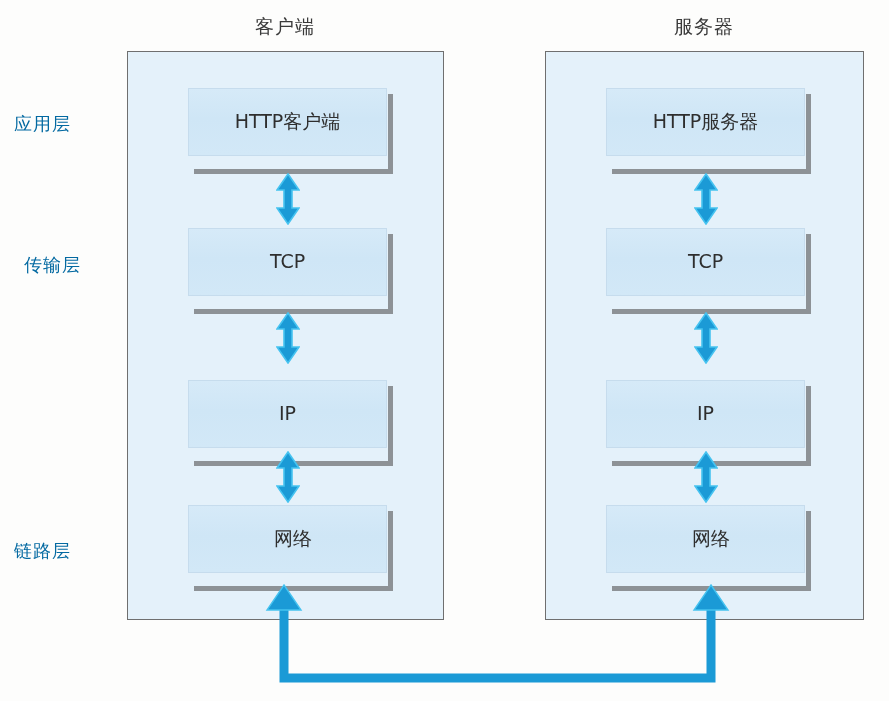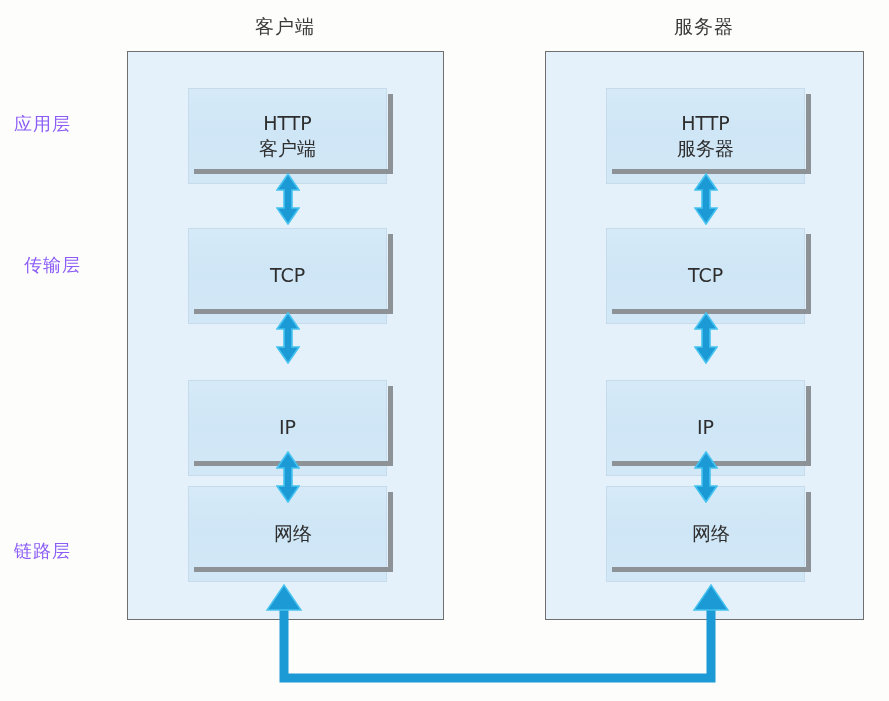--- a/index.html
+++ b/index.html
@@ -33,21 +33,21 @@
   }
   #title-client { left: 127px; width: 316px; top: 14px; }
   #title-server { left: 545px; width: 318px; top: 14px; }
 
   
   .layer-label {
     position: absolute;
     left: 14px;
     width: 104px;
     font-size: 18px;
-    color: #8b5cf6;
+    color: #0369a1;
     letter-spacing: 1px;
     white-space: nowrap;
     font-family: "DejaVu Sans", "Liberation Sans", sans-serif;
   }
   #layer-label-0 { top: 112px; }
   #layer-label-1 { top: 253px; margin-left: 10px; }
   #layer-label-2 { top: 393px; }
   #layer-label-3 { top: 531px; margin-top: 8px; }
 
   
@@ -59,26 +59,26 @@
     border: 1px solid #6f6f6f;
     box-sizing: border-box;
   }
   #host-client { left: 127px; width: 317px; }
   #host-server { left: 545px; width: 319px; }
 
   
   .proto-box {
     position: absolute;
     width: 199px;
-    height: 96px;
+    height: 68px;
     box-sizing: border-box;
     border: 1px solid #c6dced;
     background: linear-gradient(to bottom, #d6eaf8 0%, #cfe6f6 45%, #d2e8f7 100%);
     display: flex;
-    flex-direction: column;
+    flex-direction: row;
     align-items: center;
     justify-content: center;
     line-height: 1.32;
   }
   
   .proto-box::after {
     content: "";
     position: absolute;
     left: 5px;
     top: 80px;
@@ -100,21 +100,21 @@
     color: #2e2e2e;
     white-space: nowrap;
     font-family: "DejaVu Sans", "Liberation Sans", sans-serif;
   }
 
   .client-col { left: 188px; }
   .server-col { left: 606px; }
   .row-0 { top: 88px; }
   .row-1 { top: 228px; }
   .row-2 { top: 380px; text-align: center; }
-  .row-3 { top: 486px; padding-left: 11px; }
+  .row-3 { top: 505px; padding-left: 11px; }
 
   
   .dbl-arrow {
     position: absolute;
     width: 24px;
     height: 52px;
   }
   .dbl-arrow svg { display: block; }
   .client-arrow { left: 276px; }
   .server-arrow { left: 694px; }

